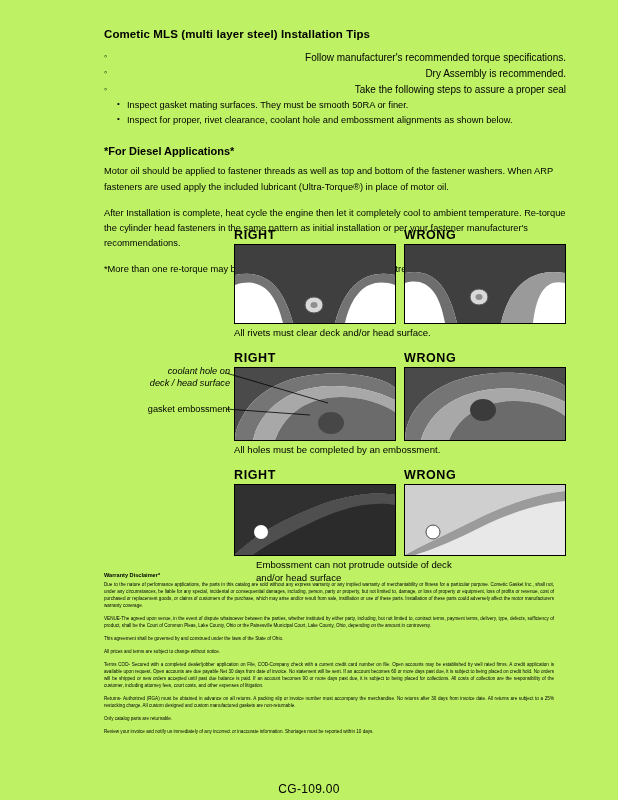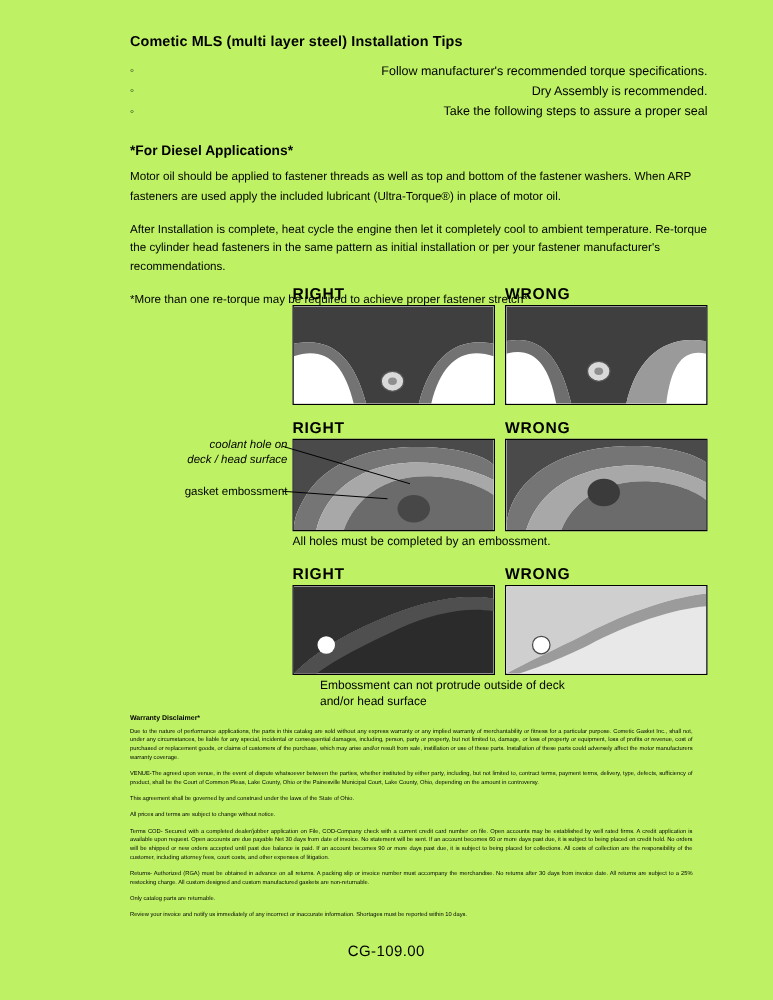--- a/index.html
+++ b/index.html
@@ -142,39 +142,43 @@
   }
   .warranty p {
     font-size: 4.6px;
     line-height: 1.52;
     margin: 0 0 6px 0;
     text-align: justify;
   }
   .docnum {
     position: absolute;
     left: 0;
-    top: 754px;
+    top: 782px;
     width: 618px;
     text-align: center;
     font-size: 12px;
     letter-spacing: 0.3px;
   }
 </style>
 </head>
 <body>
 
 <div class="page">
 
   <div class="content">
     <h1 class="title">Cometic MLS (multi layer steel) Installation Tips</h1>
 
     <ul class="bullets">
       <li>Follow manufacturer's recommended torque specifications.</li>
       <li>Dry Assembly is recommended.</li>
       <li>Take the following steps to assure a proper seal</li>
+    </ul>
+    <ul class="sub">
+      <li>Inspect gasket mating surfaces.  They must be smooth 50RA or finer.</li>
+      <li>Inspect for proper, rivet clearance, coolant hole and embossment alignments as shown below.</li>
     </ul>
 
     <h2 class="subhead">*For Diesel Applications*</h2>
     <p class="body">Motor oil should be applied to fastener threads as well as top and bottom of the fastener washers. When ARP fasteners are used apply the included lubricant (Ultra-Torque®) in place of motor oil.</p>
     <p class="body">After Installation is complete, heat cycle the engine then let it completely cool to ambient temperature. Re-torque the cylinder head fasteners in the same pattern as initial installation or per your fastener manufacturer's recommendations.</p>
     <p class="body last">*More than one re-torque may be required to achieve proper fastener stretch*</p>
   </div>
 
   <div class="figures">
 
@@ -200,20 +204,21 @@
               <rect x="0" y="0" width="160" height="78" fill="#ffffff"></rect>
               <path d="M0,0 H160 V28 C126,22 104,42 96,78 H52 C44,42 28,22 0,28 Z" fill="#3f3f3f"></path>
               <path d="M160,28 C126,22 104,42 96,78 H128 C132,46 142,34 160,38 Z" fill="#9a9a9a"></path>
               <path d="M0,28 C28,22 44,42 52,78 H40 C34,44 20,32 0,38 Z" fill="#6e6e6e"></path>
               <ellipse cx="74" cy="52" rx="9" ry="8" fill="#d9d9d9" stroke="#555" stroke-width="1"></ellipse>
               <ellipse cx="74" cy="52" rx="3.5" ry="3" fill="#8f8f8f"></ellipse>
             </svg>
           </div>
         </div>
       </div>
+      <div class="caption">All rivets must clear deck and/or head surface.</div>
     </div>
 
     <div class="fig-group" style="margin-left:130px;width:332px;margin-top:11px;">
       <div class="fig-row">
         <div class="fig-col">
           <div class="fig-label">RIGHT</div>
           <div class="fig-box" style="width:160px;height:72px;">
             <svg width="160" height="72" viewBox="0 0 160 72">
               <rect x="0" y="0" width="160" height="72" fill="#ffffff"></rect>
               <path d="M0,0 H160 V20 C150,10 120,4 86,6 C52,8 24,22 10,44 C4,54 0,62 0,72 Z" fill="#4a4a4a"></path>

